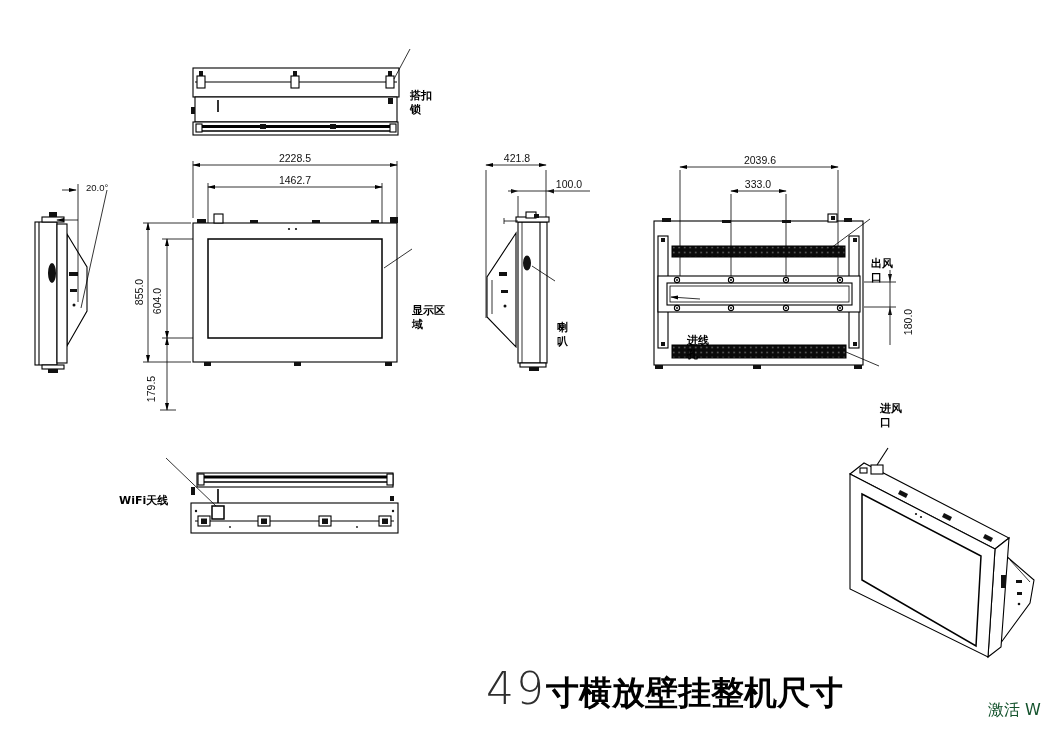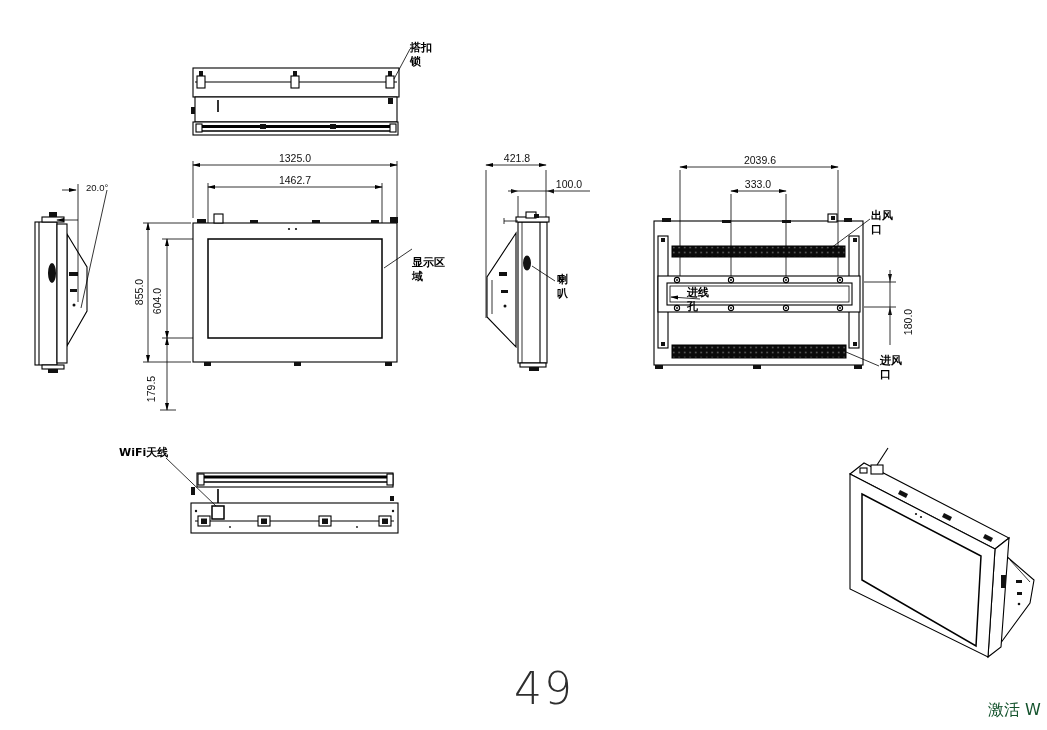--- a/index.html
+++ b/index.html
@@ -6,27 +6,27 @@
   #canvas{position:relative;width:1047px;height:730px;background:#ffffff;overflow:hidden;
           font-family:"Liberation Sans",sans-serif;}
   #linework{position:absolute;left:0;top:0;}
   .o{fill:#ffffff;stroke:#000;stroke-width:1.1;}
   .o2{fill:#ffffff;stroke:#000;stroke-width:1.5;}
   .k{fill:#111;stroke:none;}
   .ln{stroke:#000;stroke-width:1.1;fill:none;}
   .th{stroke:#000;stroke-width:3;fill:none;}
   .md{stroke:#000;stroke-width:1.6;fill:none;}
   .dl{stroke:#000;stroke-width:0.8;fill:none;}
-  .lbl{position:absolute;font:bold 11px "DejaVu Sans",sans-serif;color:#000;line-height:14px;white-space:nowrap;}
+  .lbl{position:absolute;font:bold 11px "DejaVu Sans",sans-serif;color:#000;line-height:14px;white-space:nowrap;margin-top:48px;}
   .dim{position:absolute;font:10.5px "Liberation Sans",sans-serif;color:#111;white-space:nowrap;
        transform:translate(-50%,-50%);}
   .dim.v{transform:translate(-50%,-50%) rotate(-90deg);}
   .angle{position:absolute;font:9.5px "Liberation Sans",sans-serif;color:#111;white-space:nowrap;}
   .title{position:absolute;left:486px;top:663px;display:flex;align-items:baseline;color:#000;}
-  .title .num{font-family:"DejaVu Sans",sans-serif;font-weight:200;font-size:44px;color:#2e2e2e;letter-spacing:2px;margin-left:28px;}
+  .title .num{font-family:"DejaVu Sans",sans-serif;font-weight:200;font-size:44px;color:#2e2e2e;letter-spacing:2px;}
   .title .txt{font-family:"DejaVu Serif",serif;font-weight:bold;font-size:33px;color:#000;}
   .wm{position:absolute;left:988px;top:700px;font:16px "DejaVu Sans",sans-serif;color:#14532d;}
 </style>
 </head>
 <body>
 
 <div id="canvas">
 
 <svg id="linework" width="1047" height="730" viewBox="0 0 1047 730">
   <defs>
@@ -290,30 +290,31 @@
   <div>孔</div>
 </div>
 
 <div class="lbl" style="left:880px;top:354px">
   <div>进风</div>
   <div>口</div>
 </div>
 
 <div class="lbl" style="left:119px;top:446px">WiFi天线</div>
 
-<div class="dim" style="left:295px;top:158px">1325.0</div>
+<div class="dim" style="left:295px;top:158px">2228.5</div>
 <div class="dim" style="left:295px;top:180px">1462.7</div>
 <div class="dim v" style="left:139px;top:292px">855.0</div>
 <div class="dim v" style="left:157px;top:301px">604.0</div>
 <div class="dim v" style="left:151px;top:389px">179.5</div>
 <div class="dim" style="left:517px;top:158px">421.8</div>
 <div class="dim" style="left:569px;top:184px">100.0</div>
 <div class="dim" style="left:760px;top:160px">2039.6</div>
 <div class="dim" style="left:758px;top:184px">333.0</div>
 <div class="dim v" style="left:908px;top:322px">180.0</div>
 
 <div class="title">
   <span class="num">49</span>
+      <span class="txt">寸横放壁挂整机尺寸</span>
 </div>
 
 <div class="wm">激活 W</div>
 
 </div>
 
 </body></html>

